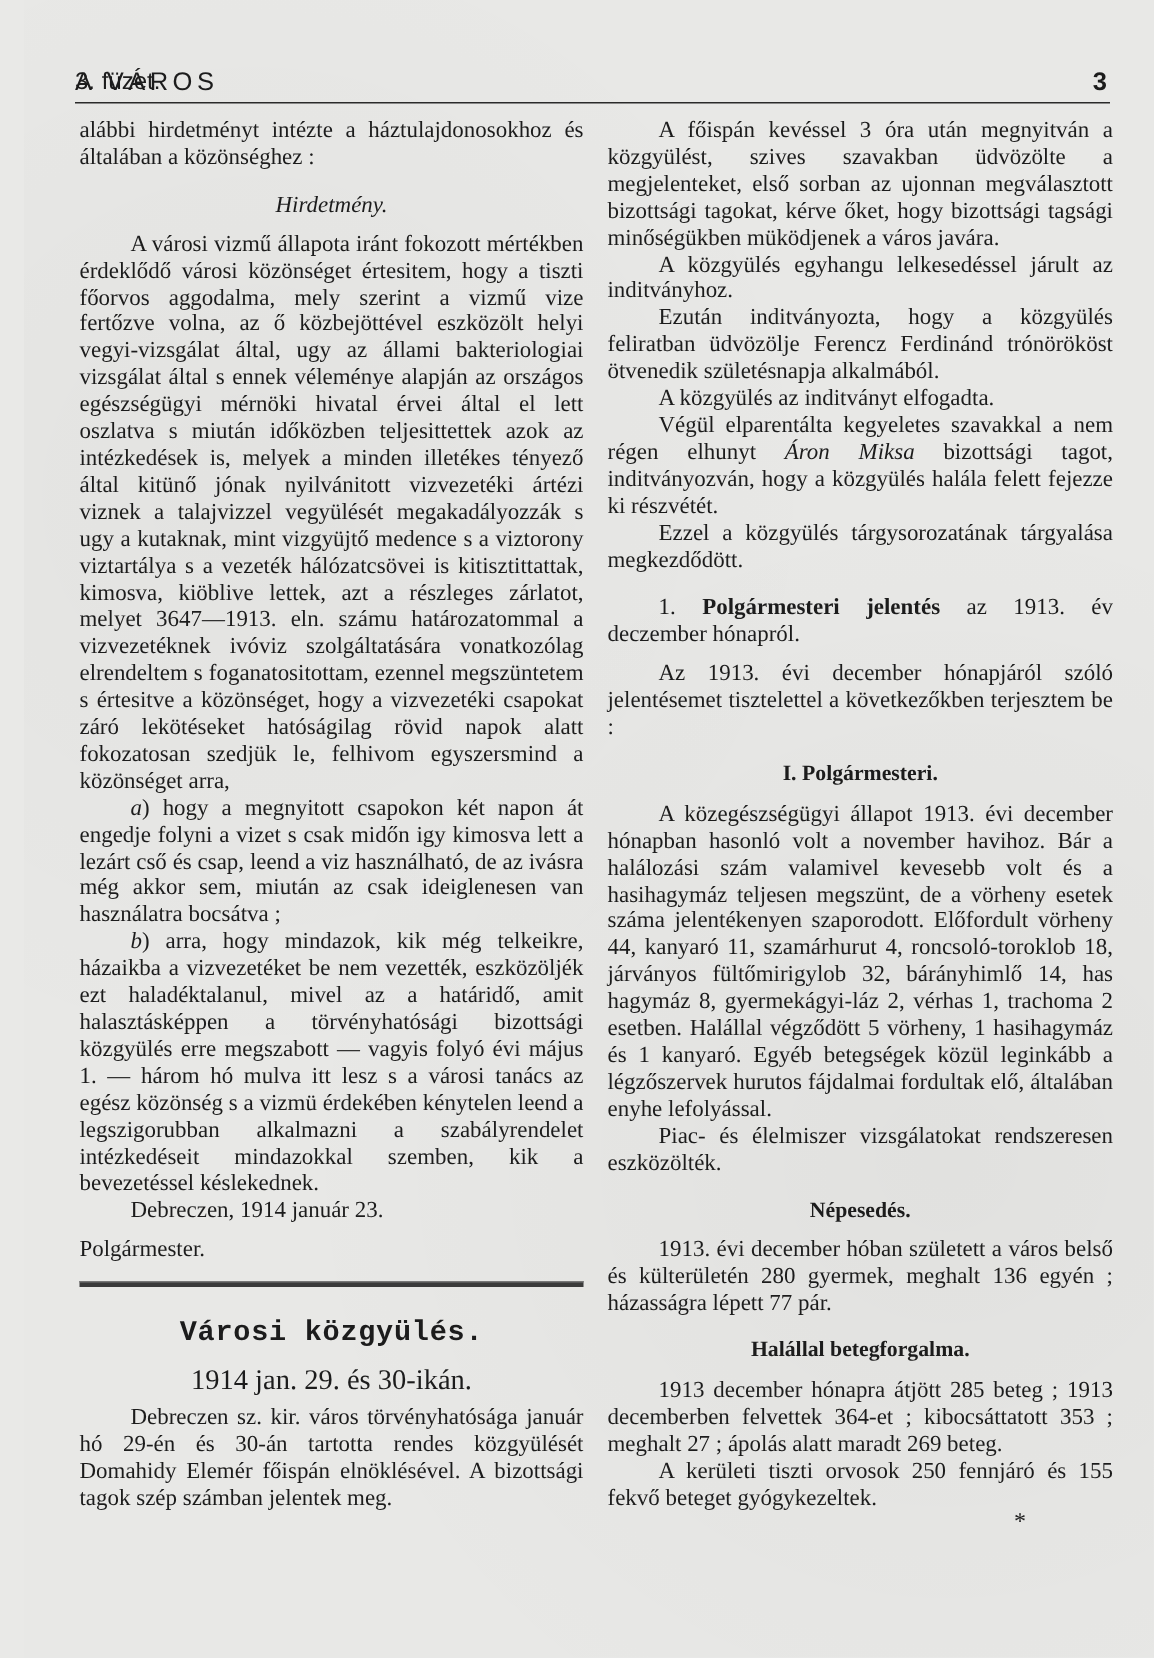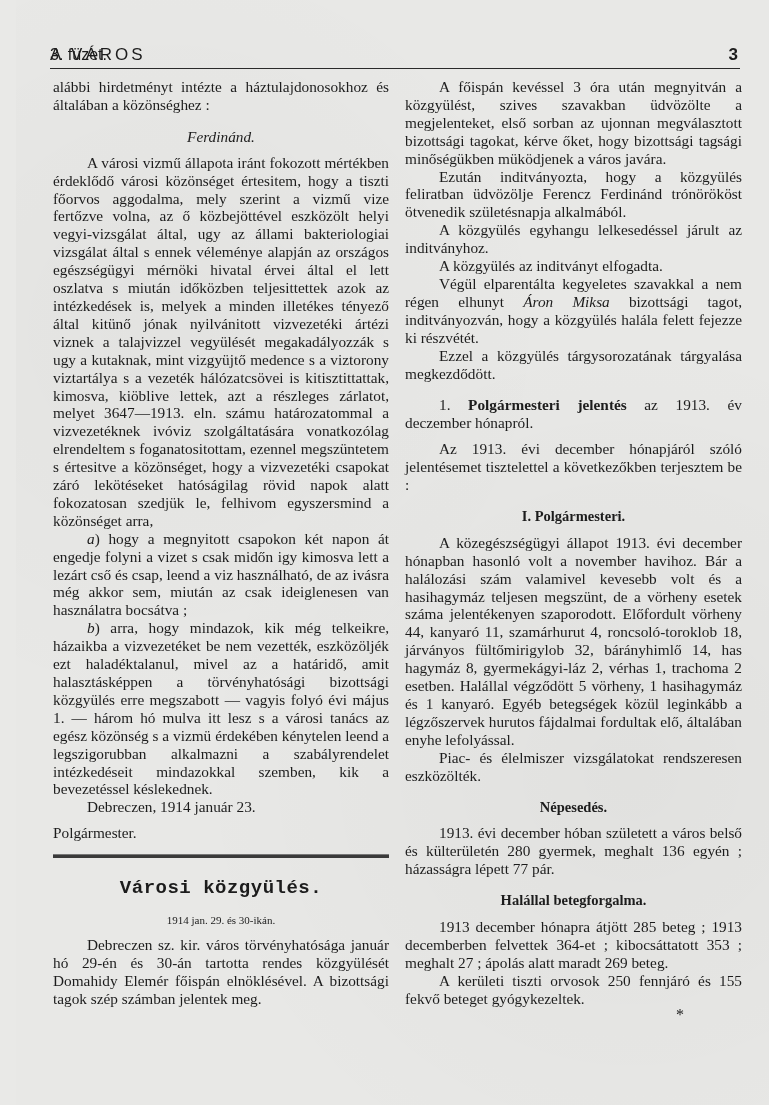--- a/index.html
+++ b/index.html
@@ -38,56 +38,56 @@
   .gap-m { height:14px; }
   .sign { padding-right:14px; }
   .rule {
     height:3px; margin:12px 0 0 0;
     background:#3a3a3a; border-top:1px solid #777;
   }
   .big-title {
     text-align:center; font-family:Liberation Mono, monospace; font-weight:bold;
     font-size:19px; letter-spacing:0.5px; margin-top:22px; margin-bottom:14px;
   }
-  .sub-date { text-align:center; font-size:11px; margin-bottom:6px; }
+  .sub-date { text-align:center; font-size:19px; margin-bottom:6px; }
   .sec-title { text-align:center; font-weight:bold; font-size:14.5px; }
   .star { text-align:right; padding-right:58px; font-size:16px; line-height:14px; }
 </style>
 </head>
 <body>
 
 <div class="page">
 
   <div class="header">
     <span class="hdr-left">3. füzet.</span>
     <span class="hdr-center">A VÁROS</span>
     <span class="hdr-right">3</span>
   </div>
 
   <div class="col col-left">
     <p>alábbi hirdetményt intézte a háztulajdonosokhoz és általában a közönséghez :</p>
     <div class="gap-m"></div>
-    <p class="c it">Ferdinánd.</p>
+    <p class="c it">Hirdetmény.</p>
     <div class="gap-s"></div>
     <p class="ind">A városi vizmű állapota iránt fokozott mértékben érdeklődő városi közönséget értesitem, hogy a tiszti főorvos aggodalma, mely szerint a vizmű vize fertőzve volna, az ő közbejöttével eszközölt helyi vegyi-vizsgálat által, ugy az állami bakteriologiai vizsgálat által s ennek véleménye alapján az országos egészségügyi mérnöki hivatal érvei által el lett oszlatva s miután időközben teljesittettek azok az intézkedések is, melyek a minden illetékes tényező által kitünő jónak nyilvánitott vizvezetéki ártézi viznek a talajvizzel vegyülését megakadályozzák s ugy a kutaknak, mint vizgyüjtő medence s a viztorony viztartálya s a vezeték hálózatcsövei is kitisztittattak, kimosva, kiöblive lettek, azt a részleges zárlatot, melyet 3647—1913. eln. számu határozatommal a vizvezetéknek ivóviz szolgáltatására vonatkozólag elrendeltem s foganatositottam, ezennel megszüntetem s értesitve a közönséget, hogy a vizvezetéki csapokat záró lekötéseket hatóságilag rövid napok alatt fokozatosan szedjük le, felhivom egyszersmind a közönséget arra,</p>
     <p class="ind"><span class="it">a</span><span>) hogy a megnyitott csapokon két napon át engedje folyni a vizet s csak midőn igy kimosva lett a lezárt cső és csap, leend a viz használható, de az ivásra még akkor sem, miután az csak ideiglenesen van használatra bocsátva ;</span></p>
     <p class="ind"><span class="it">b</span><span>) arra, hogy mindazok, kik még telkeikre, házaikba a vizvezetéket be nem vezették, eszközöljék ezt haladéktalanul, mivel az a határidő, amit halasztásképpen a törvényhatósági bizottsági közgyülés erre megszabott — vagyis folyó évi május 1. — három hó mulva itt lesz s a városi tanács az egész közönség s a vizmü érdekében kénytelen leend a legszigorubban alkalmazni a szabályrendelet intézkedéseit mindazokkal szemben, kik a bevezetéssel késlekednek.</span></p>
     <p class="ind">Debreczen, 1914 január 23.</p>
     <div class="gap-s"></div>
     <p class="sign">Polgármester.</p>
     <div class="rule"></div>
     <div class="big-title">Városi közgyülés.</div>
     <p class="sub-date">1914 jan. 29. és 30-ikán.</p>
     <p class="ind">Debreczen sz. kir. város törvényhatósága január hó 29-én és 30-án tartotta rendes közgyülését Domahidy Elemér főispán elnöklésével. A bizottsági tagok szép számban jelentek meg.</p>
   </div>
 
   <div class="col col-right">
     <p class="ind">A főispán kevéssel 3 óra után megnyitván a közgyülést, szives szavakban üdvözölte a megjelenteket, első sorban az ujonnan megválasztott bizottsági tagokat, kérve őket, hogy bizottsági tagsági minőségükben müködjenek a város javára.</p>
+    <p class="ind">A közgyülés egyhangu lelkesedéssel járult az inditványhoz.</p>
     <p class="ind">Ezután inditványozta, hogy a közgyülés feliratban üdvözölje Ferencz Ferdinánd trónörököst ötvenedik születésnapja alkalmából.</p>
-    <p class="ind">A közgyülés egyhangu lelkesedéssel járult az inditványhoz.</p>
     <p class="ind">A közgyülés az inditványt elfogadta.</p>
     <p class="ind"><span>Végül elparentálta kegyeletes szavakkal a nem régen elhunyt </span><span class="it">Áron Miksa</span><span> bizottsági tagot, inditványozván, hogy a közgyülés halála felett fejezze ki részvétét.</span></p>
     <p class="ind">Ezzel a közgyülés tárgysorozatának tárgyalása megkezdődött.</p>
     <div class="gap-m"></div>
     <p class="ind"><span>1. </span><span class="b">Polgármesteri jelentés</span><span> az 1913. év deczember hónapról.</span></p>
     <div class="gap-s"></div>
     <p class="ind">Az 1913. évi december hónapjáról szóló jelentésemet tisztelettel a következőkben terjesztem be :</p>
     <div class="gap-m"></div>
     <p class="sec-title">I. Polgármesteri.</p>
     <div class="gap-s"></div>

